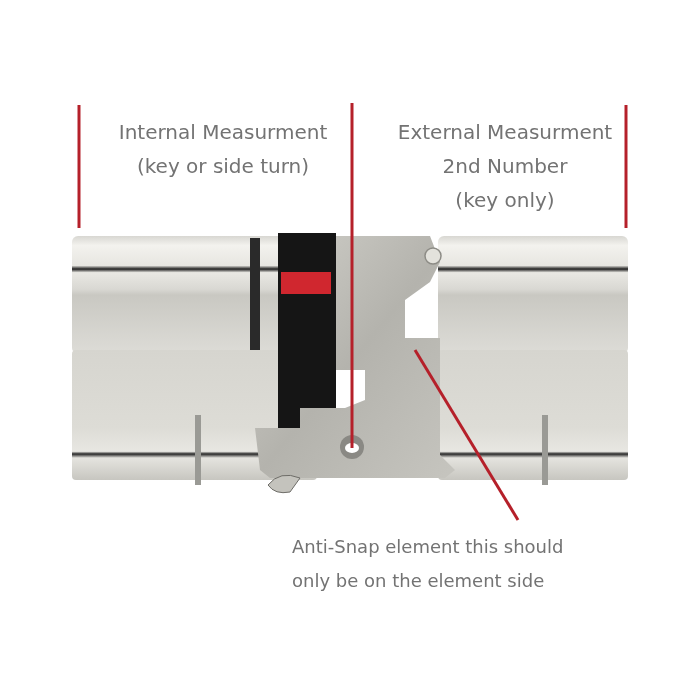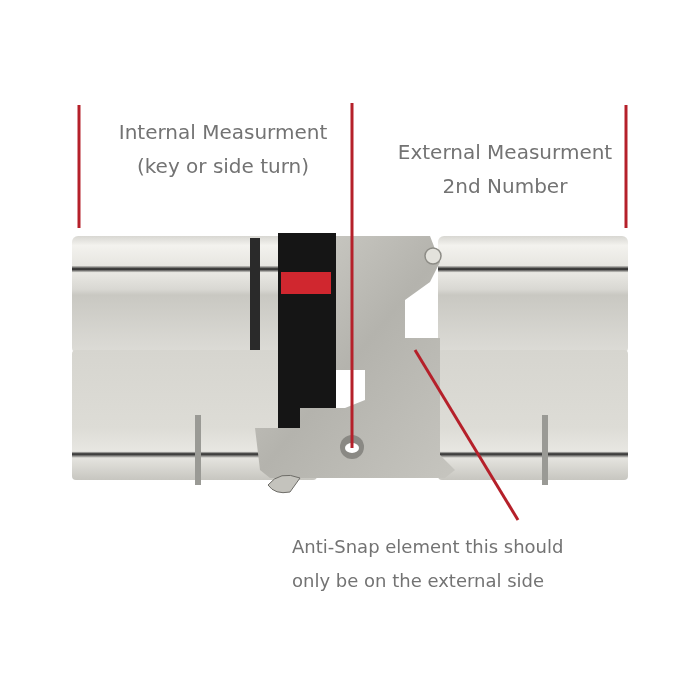--- a/index.html
+++ b/index.html
@@ -1,20 +1,20 @@
 <!DOCTYPE html>
 <html><head>
 <meta charset="utf-8">
 <style>
   html, body { margin: 0; padding: 0; }
   body { width: 700px; height: 700px; background: #ffffff; position: relative; overflow: hidden; font-family: "DejaVu Sans", sans-serif; }
   .label { position: absolute; color: #737373; font-size: 20px; line-height: 34px; text-align: center; padding-left: 10px; }
   .label span { display: block; }
   #label-internal { left: 78px; top: 115px; width: 270px; }
-  #label-external { left: 360px; top: 115px; width: 270px; margin-top: 20px; }
+  #label-external { left: 360px; top: 115px; width: 270px; }
   #label-antisnap { left: 282px; top: 530px; width: 360px; text-align: left; font-size: 18px; line-height: 34px; }
   svg { position: absolute; left: 0; top: 0; }
 </style>
 </head>
 <body>
 
 <svg width="700" height="700" viewBox="0 0 700 700">
   <defs>
     <linearGradient id="chrome" x1="0" y1="0" x2="0" y2="1">
       <stop offset="0" stop-color="#d8d7d2"></stop>
@@ -76,18 +76,19 @@
 </svg>
 
 <div class="label" id="label-internal">
   <span>Internal Measurment</span>
   <span>(key or side turn)</span>
 </div>
 
 <div class="label" id="label-external">
   <span>External Measurment</span>
   <span>2nd Number</span>
+  <span>(key only)</span>
 </div>
 
 <div class="label" id="label-antisnap">
   <span>Anti-Snap element this should</span>
-  <span>only be on the external side</span>
+  <span>only be on the element side</span>
 </div>
 
 </body></html>

